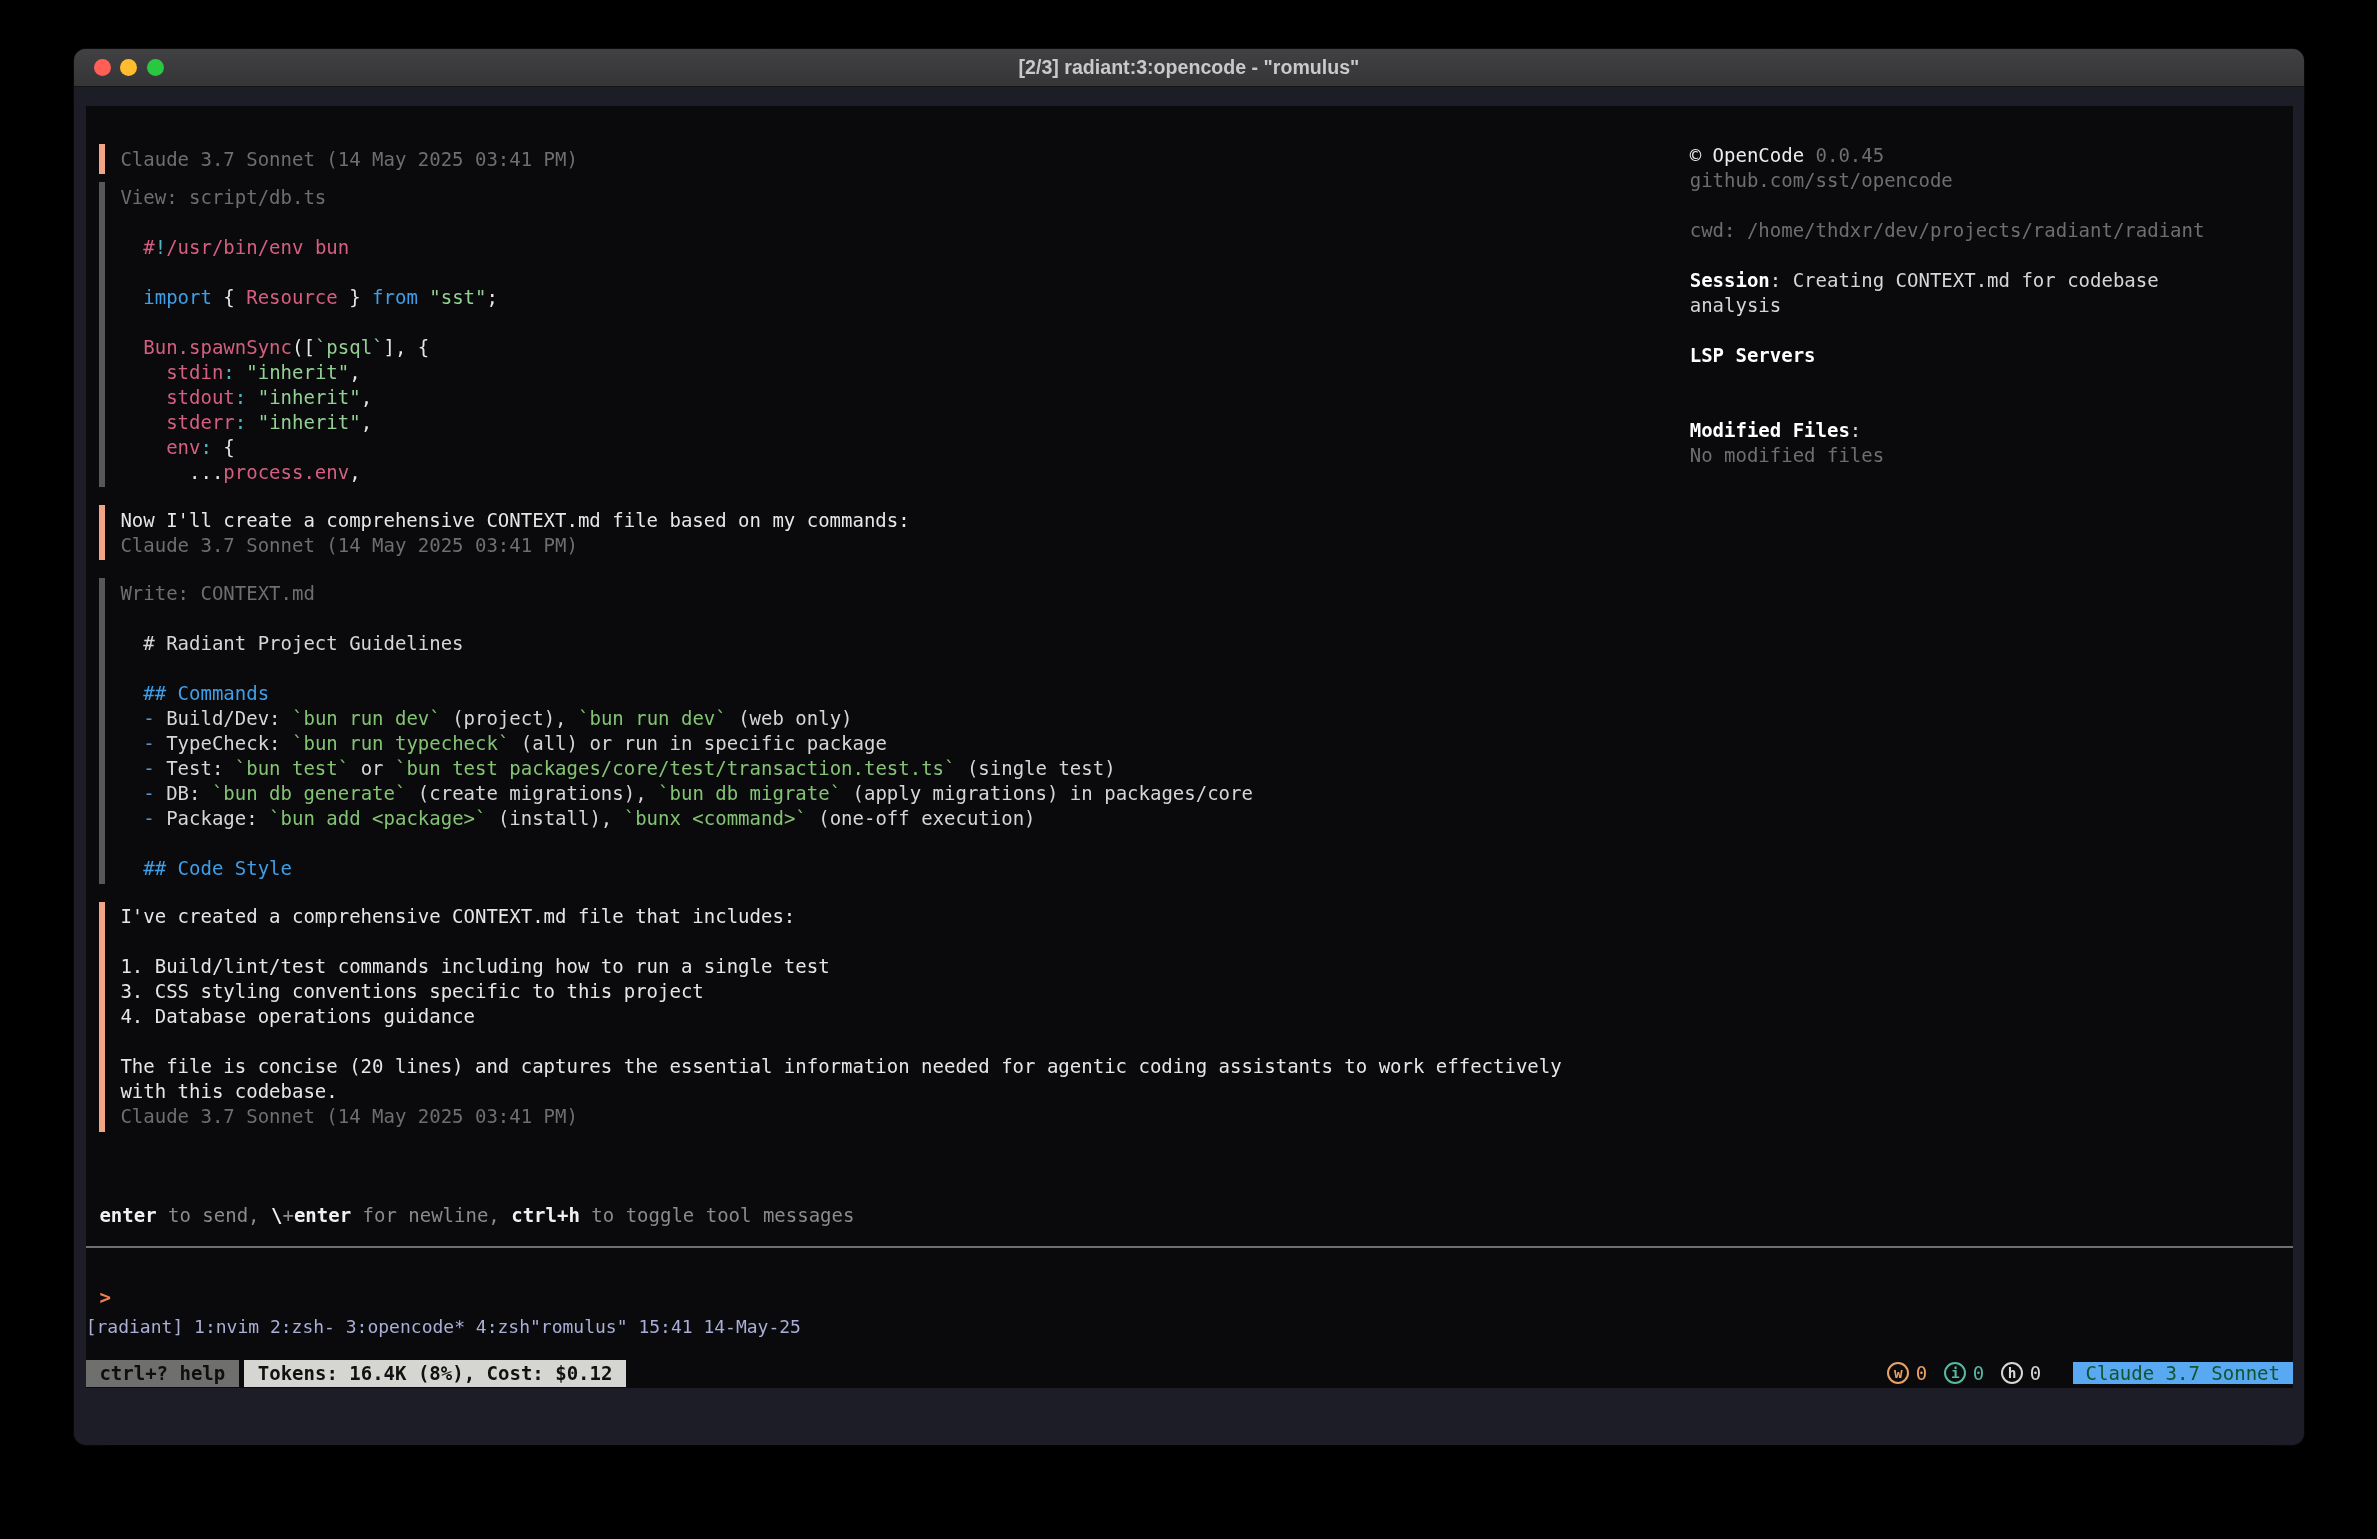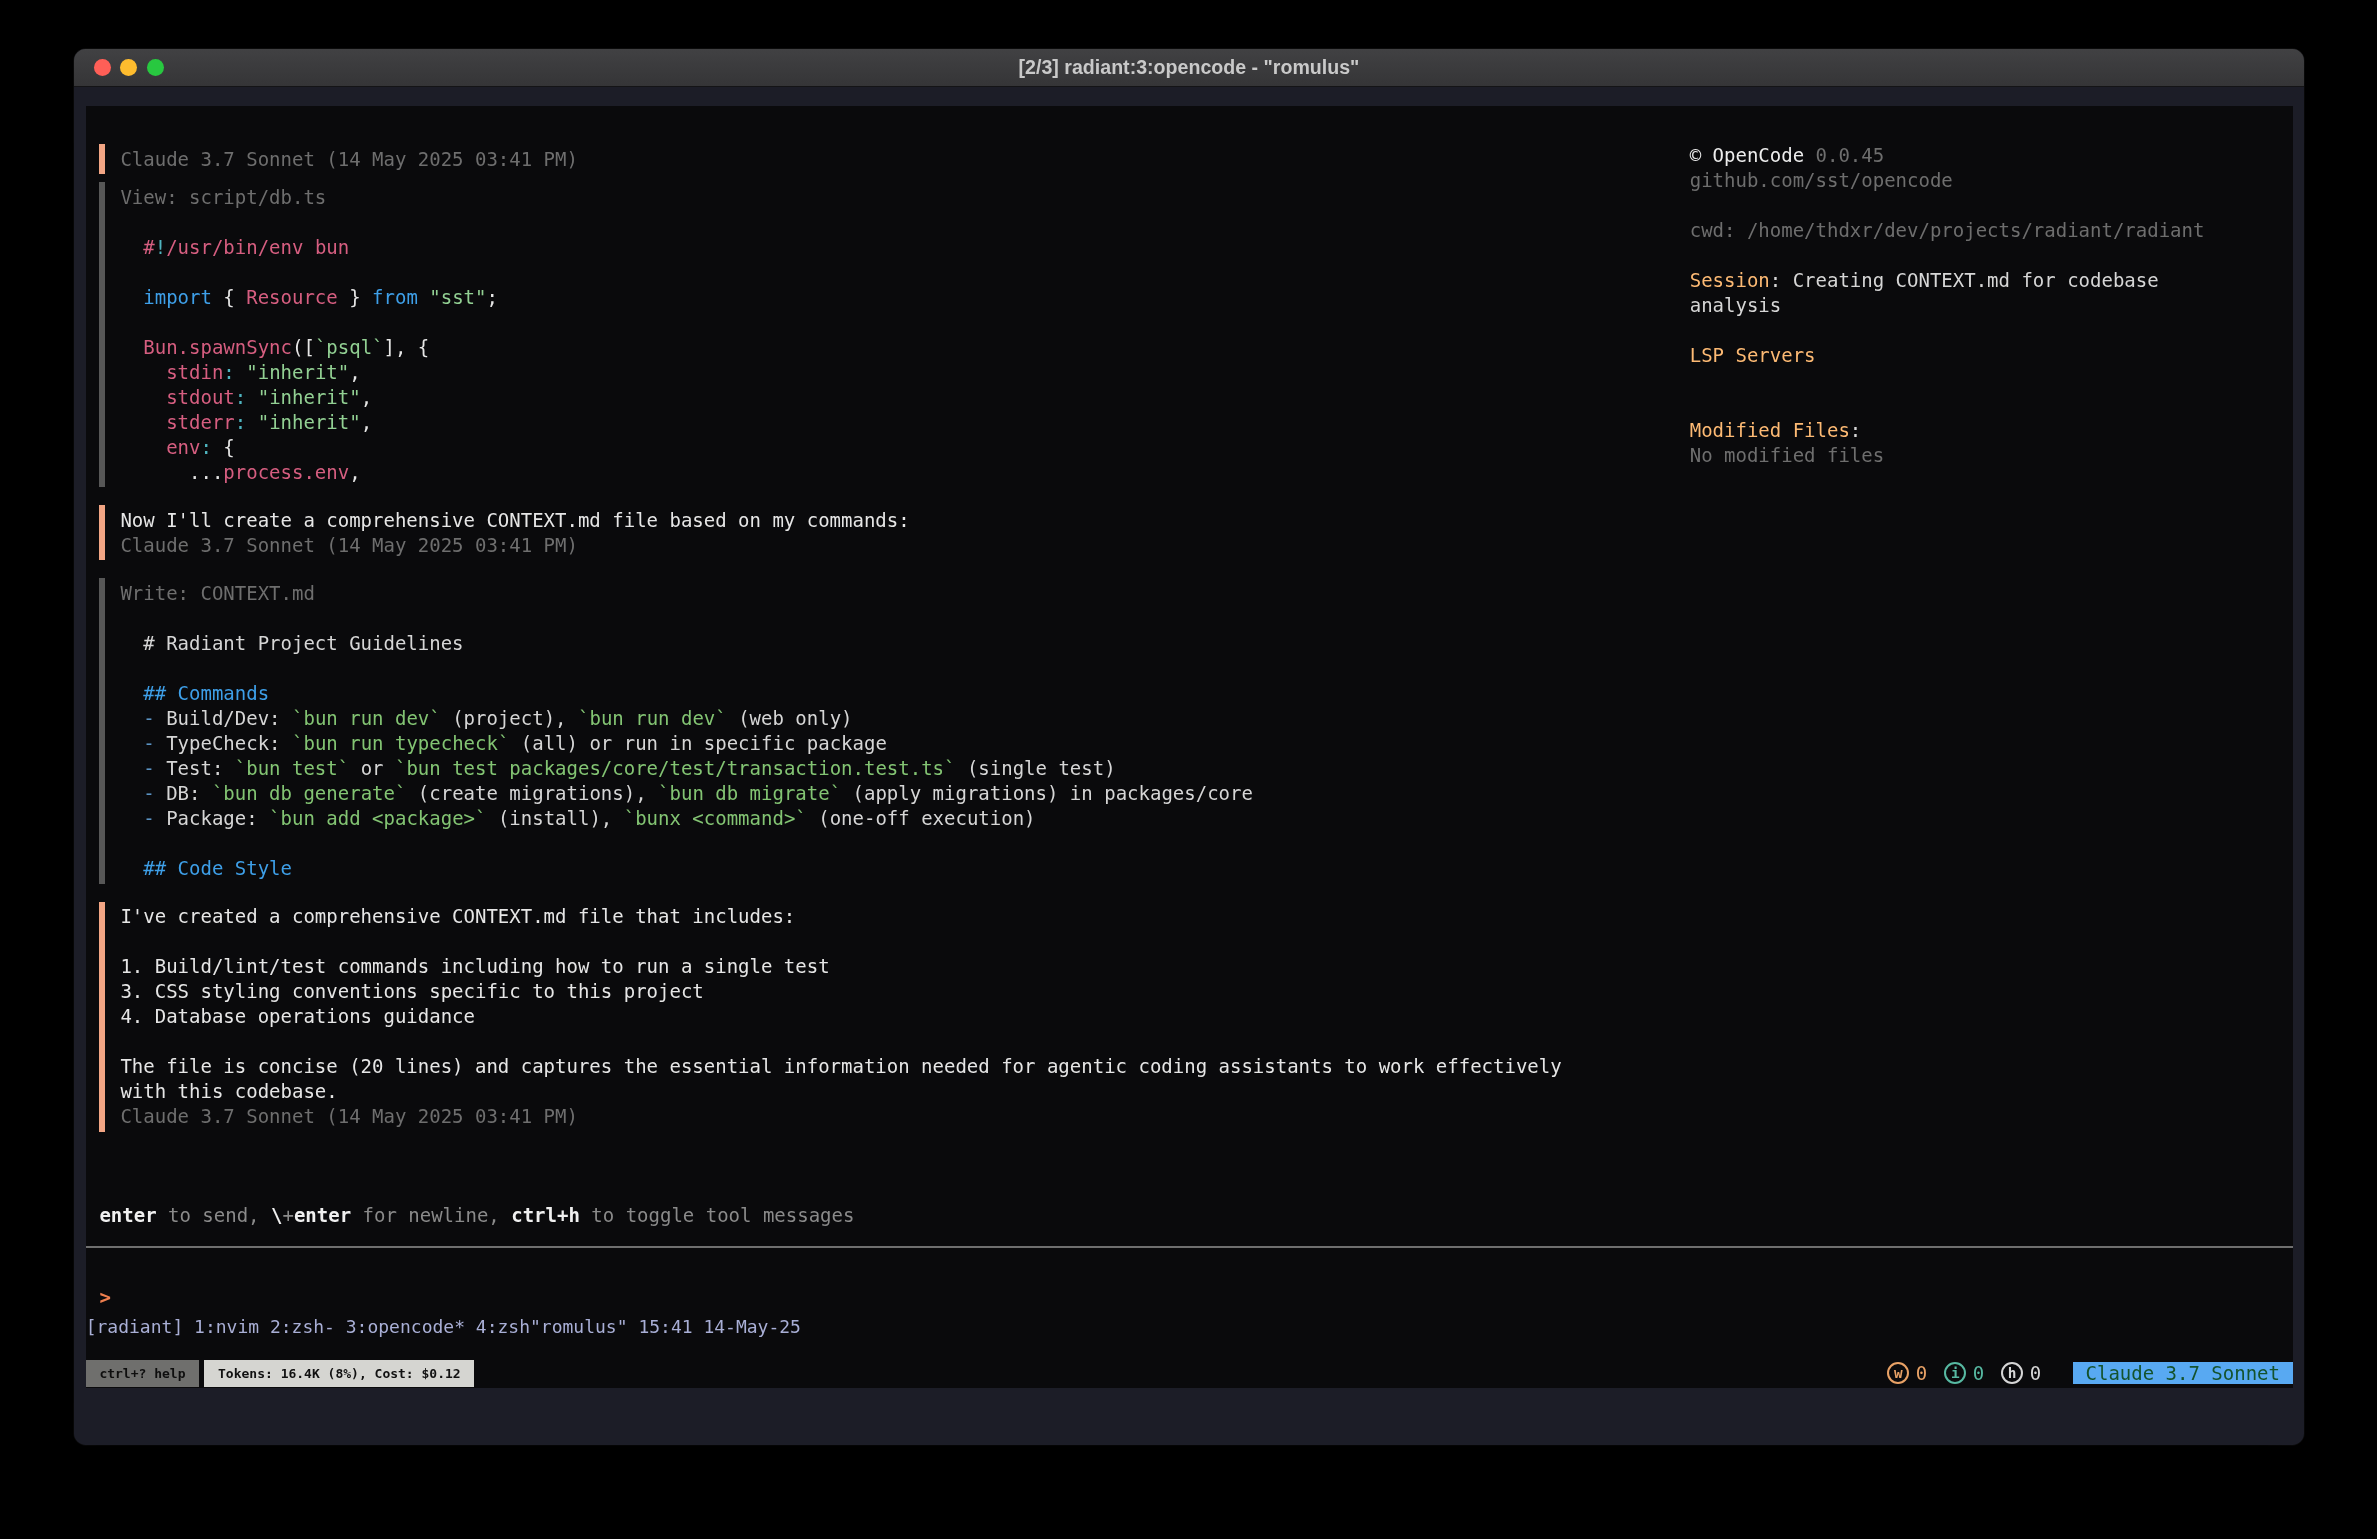--- a/index.html
+++ b/index.html
@@ -31,33 +31,33 @@
 
   .c-dim{color:#6E6E6E;}
   .c-white{color:#E6E6E6;}
   .c-md{color:#D6D6D6;}
   .c-blue{color:#3E9FE8;}
   .c-rose{color:#D65E80;}
   .c-cyan{color:#4FB5C0;}
   .c-green{color:#92D093;}
   .c-mdcode{color:#83C473;}
   .c-bullet{color:#5B93C4;}
-  .c-orangeb{color:#fdba74;font-weight:400;}
+  .c-orangeb{color:#ffffff;font-weight:700;}
   .c-whiteb{color:#EDEDED;font-weight:400;}
   .c-boldw{color:#F0F0F0;font-weight:700;}
   .c-hdim{color:#8A8A8A;}
 
   .editor{position:absolute;left:13.7px;right:0;bottom:78px;}
   .divider{height:2px;background:#6F6F6F;margin:18px 0 0 -13.7px;}
   .prompt-row{margin-top:37px;display:flex;align-items:center;}
   .prompt-char{font-size:19px;line-height:25px;color:#EE7F4F;font-weight:700;}
   .prompt-input{flex:1;height:25px;}
 
   .status-row{position:absolute;left:0;right:0;bottom:1.3px;height:27px;display:flex;align-items:stretch;}
-  .chip{display:flex;align-items:center;font-size:13px;font-weight:700;padding:0 13.7px;}
+  .chip{display:flex;align-items:center;font-size:19px;font-weight:700;padding:0 13.7px;}
   .chip.help{background:#6F6F6D;color:#0E0E0E;}
   .chip.tokens{background:#D5D5D1;color:#111111;margin-left:5.2px;}
   .status-right{margin-left:auto;display:flex;align-items:center;}
   .diag{display:flex;align-items:center;margin-right:17px;}
   .diag-icon{width:22px;height:22px;border:2px solid currentColor;border-radius:50%;display:flex;
              align-items:center;justify-content:center;font-size:14.4px;font-weight:700;}
   .diag-count{font-size:19px;margin-left:6.5px;}
   .diag.warn{color:#E9A266;}
   .diag.info{color:#57B9A2;}
   .diag.hint{color:#D6D6D6;}

